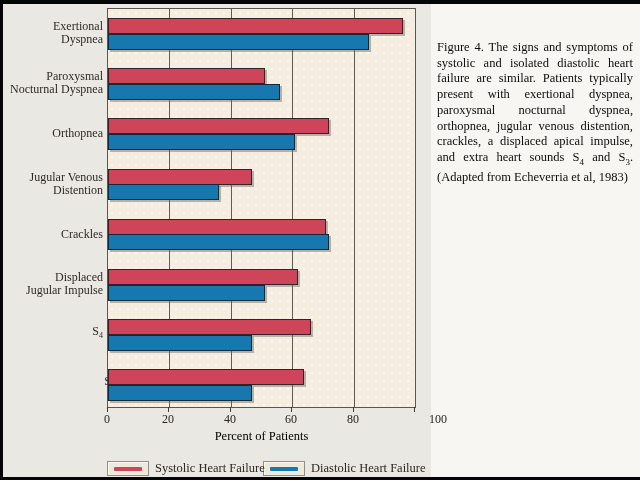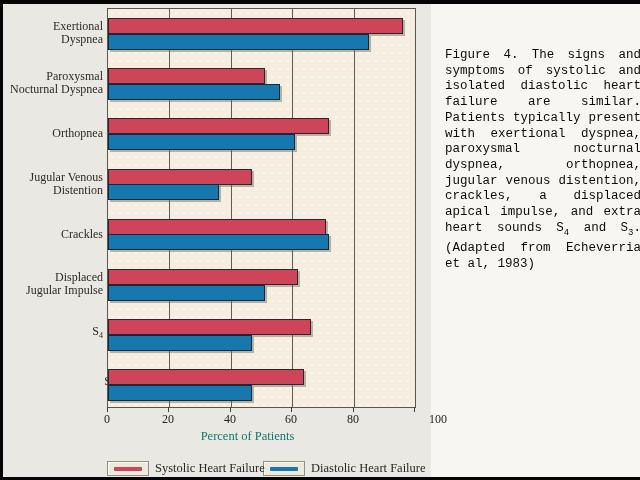--- a/index.html
+++ b/index.html
@@ -16,30 +16,30 @@
         background-image:radial-gradient(#fcf8ef 1px, transparent 1.2px);background-size:8px 8px;}
   .gridline{position:absolute;top:0;bottom:0;width:1px;background:#5f5c55;z-index:1;}
   .bar{position:absolute;left:0;height:16px;box-sizing:border-box;border:1px solid #231d28;
        box-shadow:2px 2px 0 rgba(108,103,92,.45);z-index:2;}
   .cat-label{position:absolute;left:0;width:103px;height:32px;display:flex;flex-direction:column;
              justify-content:center;align-items:flex-end;text-align:right;}
   .cat-line{font-size:12px;line-height:13px;color:#2e2a25;white-space:nowrap;}
   .cat-line sub,.legend-label sub{font-size:8px;}
   .tick-mark{position:absolute;top:407px;width:1px;height:5px;background:#3f3c37;}
   .tick-label{position:absolute;top:412px;width:30px;text-align:center;font-size:12px;color:#26231f;}
-  .xlabel{position:absolute;left:93px;top:429px;width:309px;text-align:center;
-          font-size:12.5px;color:#0f766e;}
+  .xlabel{position:absolute;left:107px;top:429px;width:309px;text-align:center;
+          font-size:12.5px;color:#000000;}
   .legend{position:absolute;left:0;top:461px;width:431px;height:16px;}
   .legend-item{position:absolute;top:0;display:flex;align-items:center;}
   .legend-box{width:40px;height:13px;background:#efe9db;border:1px solid #918e86;
               box-shadow:inset 1px 1px 0 #fbf9f4;display:flex;align-items:center;justify-content:center;}
   .legend-line{width:28px;height:4px;border-radius:1px;}
   .legend-label{margin-left:6px;font-size:12.5px;color:#2b2723;white-space:nowrap;}
-  .cap{position:absolute;left:437px;top:40px;width:196px;margin:8px;
-       font-family:Liberation Mono, monospace;font-size:12.5px;line-height:15.7px;
+  .cap{position:absolute;left:437px;top:40px;width:196px;margin:0;
+       font-family:Liberation Serif, serif;font-size:12.5px;line-height:15.7px;
        color:#0c0c0c;text-align:justify;}
   .cap sub{font-size:9px;}
 </style>
 </head>
 <body>
 
 <div class="screen">
   <div class="chart-panel"></div>
   <div class="caption-panel"></div>
 

